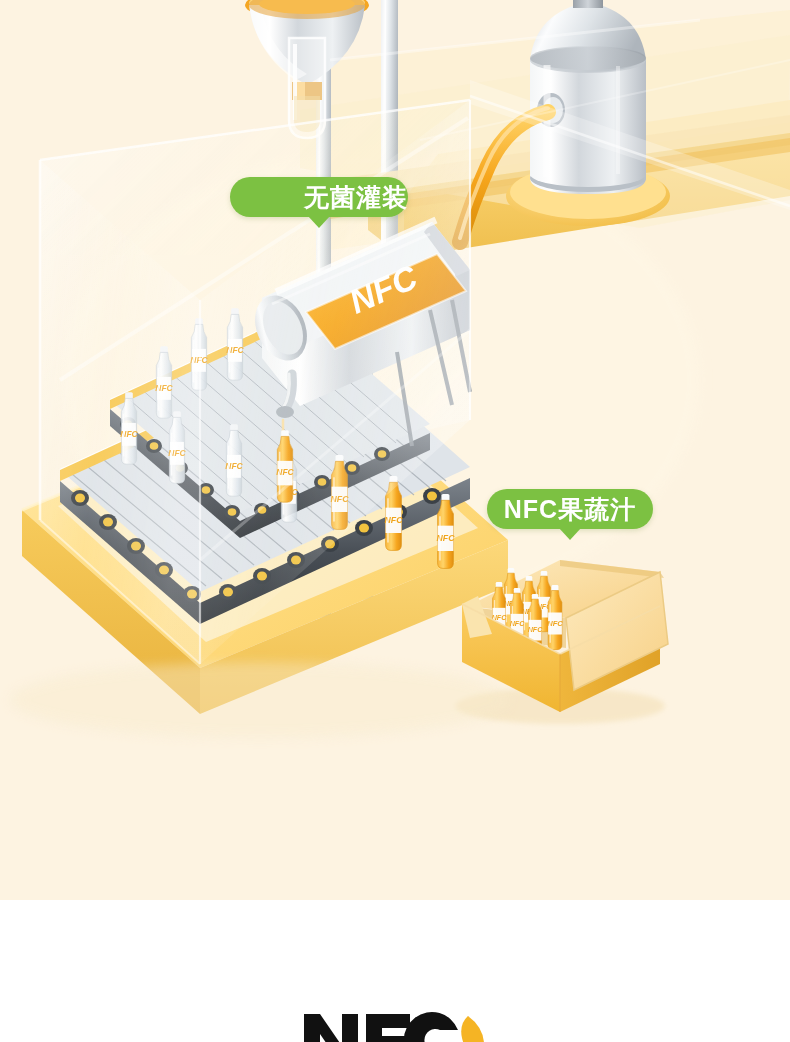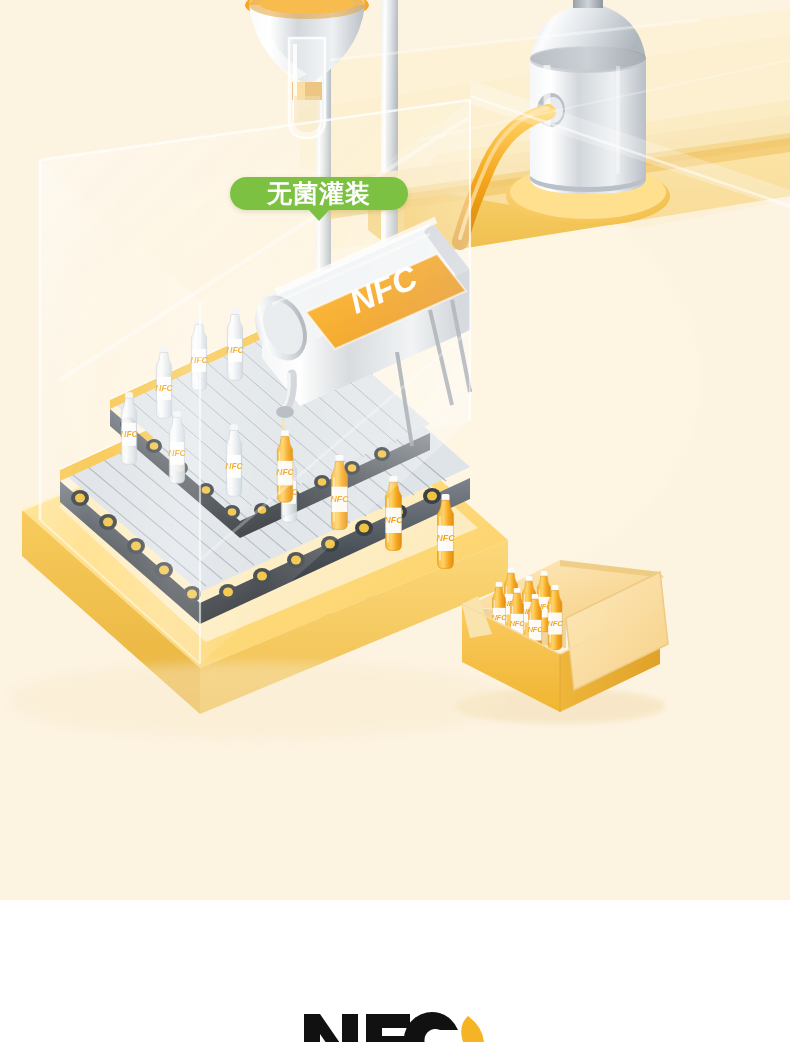--- a/index.html
+++ b/index.html
@@ -35,21 +35,21 @@
     font-size:25px; font-weight:bold; line-height:1;
     color:#ffffff; white-space:nowrap;
   }
   .callout:after {
     content:""; position:absolute; bottom:-11px; left:50%;
     margin-left:-11px; width:0; height:0;
     border-left:11px solid transparent;
     border-right:11px solid transparent;
     border-top:12px solid #7cc142;
   }
-  #callout-aseptic { left:230px; top:177px; width:178px; height:33px; }
+  #callout-aseptic { left:230px; top:177px; width:178px; height:40px;justify-content:flex-end; }
   #callout-product { left:487px; top:489px; width:166px; height:40px; }
 
   
   .footer {
     position:absolute; left:0; top:900px; width:790px; height:142px;
     background:#ffffff;
   }
   .brand-logo {
     position:absolute; left:0; top:1008px; width:790px; height:34px;
     display:flex; align-items:flex-start; justify-content:center;
@@ -499,20 +499,23 @@
       <g opacity="0.45">
         <ellipse cx="260" cy="700" rx="250" ry="38" fill="#f8ebcc" filter="url(#soft)"></ellipse>
       </g>
 
     </svg>
 
     <div class="callout" id="callout-aseptic">
       <span class="ctext">无菌灌装</span>
     </div>
 
+    <div class="callout" id="callout-product">
+      <span class="ctext">NFC果蔬汁</span>
+    </div>
 
   </div>
 
   <div class="footer"></div>
 
   <div class="brand-logo">
     <svg width="190" height="60" viewBox="0 0 190 60">
 
       <path d="M4 6 h16 l22 32 V6 h16 v52 H42 L20 26 v32 H4 Z" fill="#111111"></path>
 

